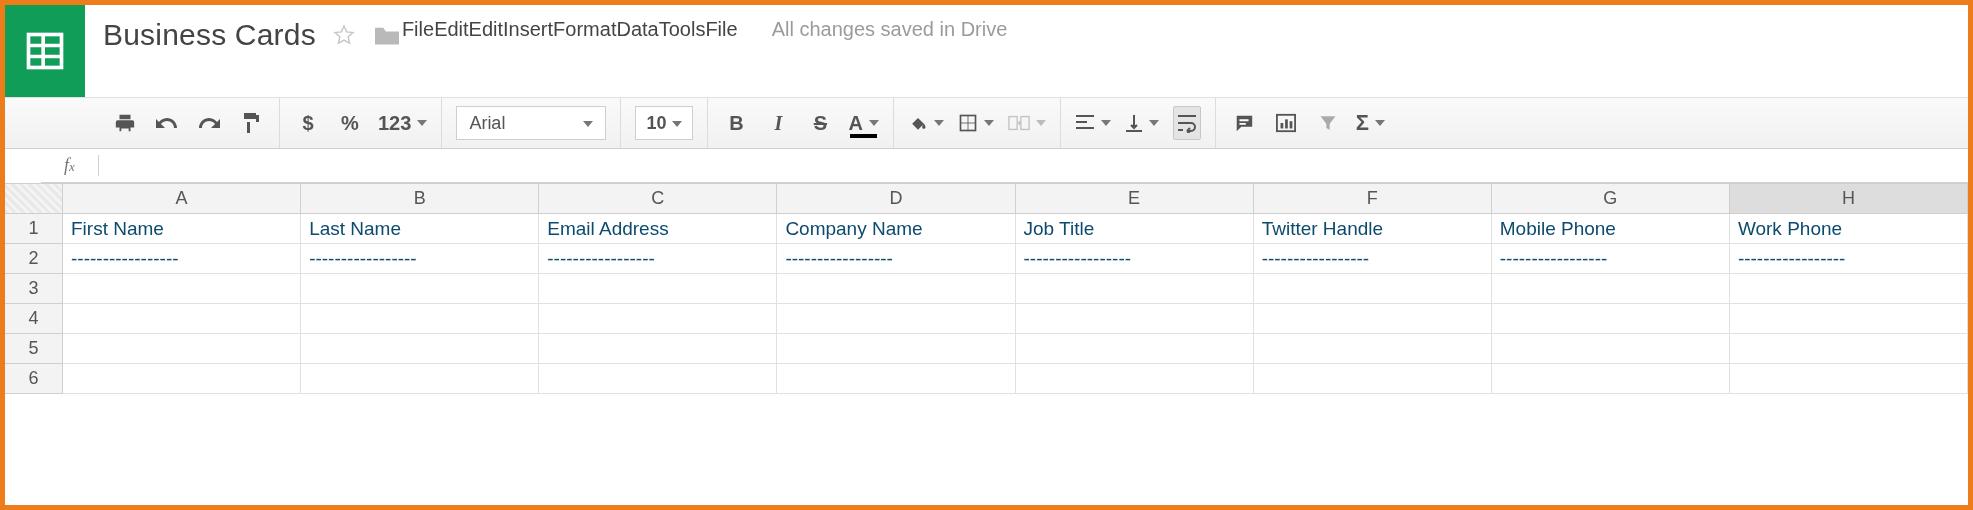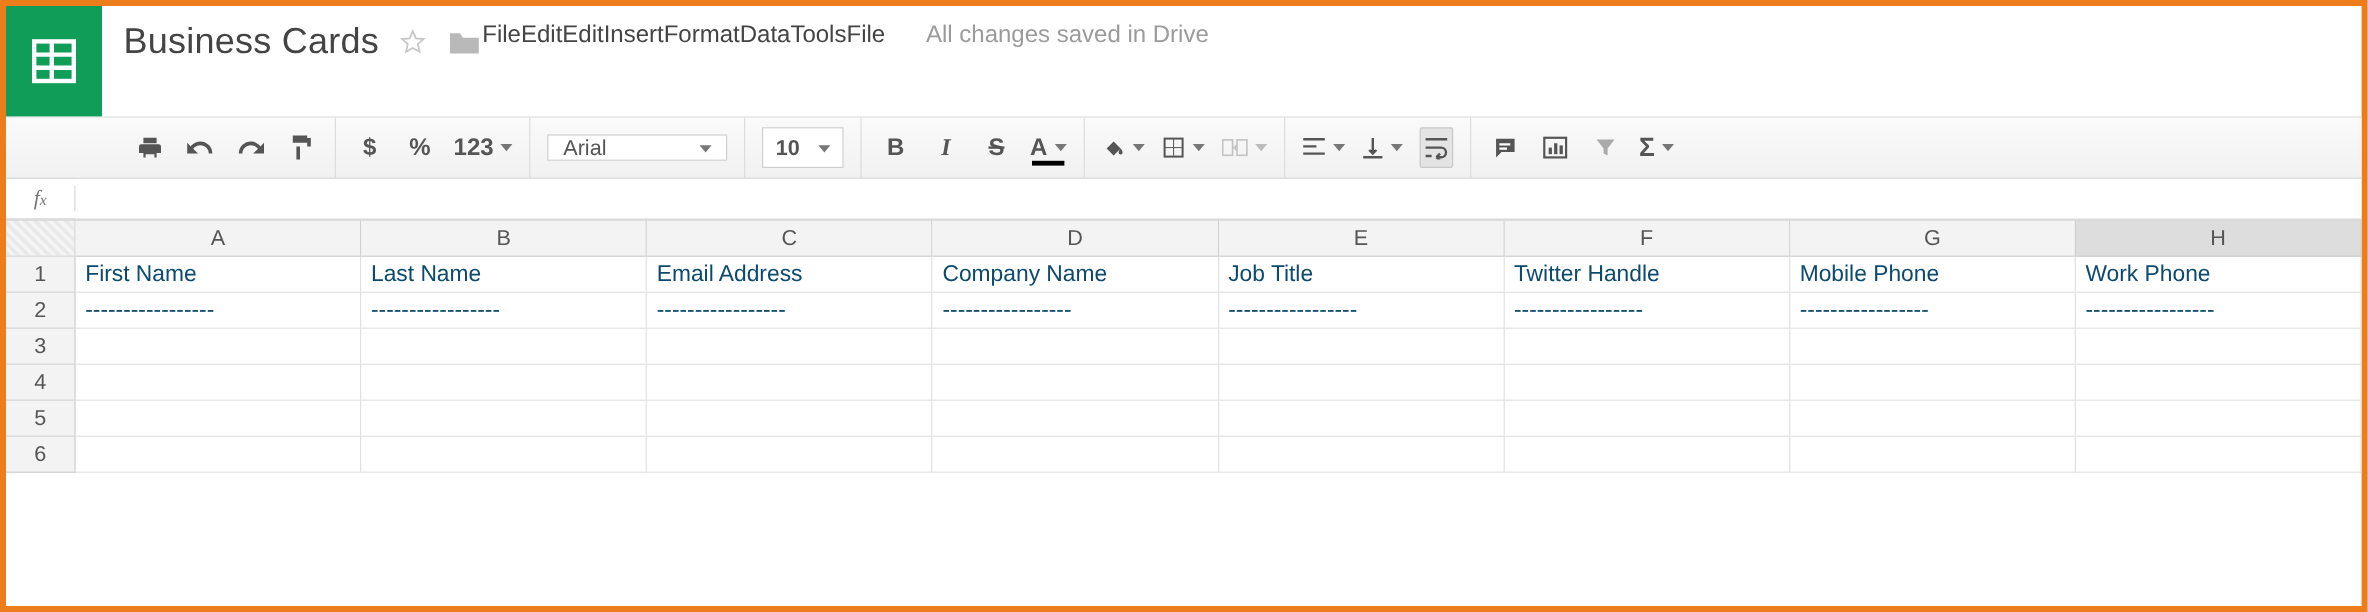--- a/index.html
+++ b/index.html
@@ -93,33 +93,33 @@
     content: "";
     display: inline-block;
     margin-left: 6px;
     border-left: 5px solid transparent;
     border-right: 5px solid transparent;
     border-top: 6px solid #777;
     vertical-align: middle;
   }
   .font-select {
     width: 150px;
-    height: 22px;
+    height: 34px;
     border: 1px solid #cfcfcf;
     background: #fff;
     display: flex;
     align-items: center;
     padding: 0 12px;
     font-size: 18px;
     color: #555;
     justify-content: space-between;
     gap: 12px;
   }
   .size-select {
-    width: 68px;
+    width: 58px;
     height: 34px;
     border: 1px solid #cfcfcf;
     background: #fff;
     display: flex;
     align-items: center;
     padding: 0 10px;
     font-size: 18px;
     color: #555;
     justify-content: space-between;
   }
@@ -135,20 +135,21 @@
     border-radius:2px;
   }
   .tb-btn.disabled { opacity:.45; cursor:default; }
 
   
   .formula-bar {
     height: 34px;
     border-bottom: 1px solid #d0d0d0;
     display: flex;
     align-items: center;
+    margin-left: 36px;
   }
   .fx-label {
     width: 58px;
     text-align: center;
     font-style: italic;
     color: #777;
     font-size: 18px;
     border-right: 1px solid #d0d0d0;
     font-family: Georgia, serif;
   }

